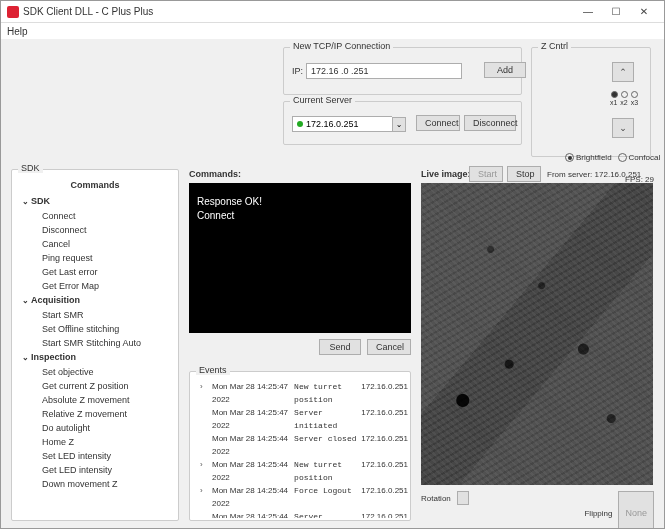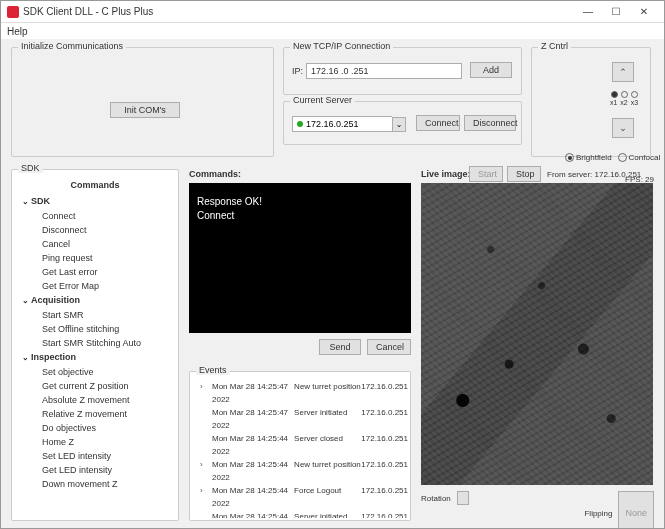--- a/index.html
+++ b/index.html
@@ -26,21 +26,21 @@
   .tree { font-size: 9px; color: #333; line-height: 14px; padding: 4px; overflow: hidden; }
   .tree .hdr { font-weight: 600; text-align: center; padding: 2px 0; }
   .tree .grp { font-weight: 600; margin-left: 4px; }
   .tree .grp::before { content: "⌄ "; font-size: 8px; }
   .tree .leaf { margin-left: 24px; }
   .console { background: #000; color: #fff; font-size: 10px; padding: 12px 8px; line-height: 14px; overflow: hidden; }
   .events { overflow: hidden; font-size: 8px; color: #333; line-height: 13px; }
   .events .row { display: flex; padding-left: 20px; position: relative; }
   .events .row .exp { position: absolute; left: 8px; top: 0; font-size: 8px; color: #555; }
   .events .c1 { width: 110px; }
-  .events .c2 { width: 90px; }
+  .events .c2 { width: 90px; font-family: Liberation Mono, monospace; }
   .events .c3 { flex: 1; }
   .live { background: #3a3a3a; position: relative; overflow: hidden; }
   .live::before {
     content:"";
     position:absolute; inset:0;
     background:
       radial-gradient(circle at 18% 72%, rgba(0,0,0,.8) 0 6px, transparent 7px),
       radial-gradient(circle at 38% 60%, rgba(0,0,0,.6) 0 4px, transparent 5px),
       radial-gradient(circle at 70% 55%, rgba(0,0,0,.55) 0 5px, transparent 6px),
       radial-gradient(circle at 52% 34%, rgba(0,0,0,.45) 0 3px, transparent 4px),
@@ -77,30 +77,26 @@
         <span>✕</span>
       </div>
   </div>
 
   <div class="menubar">
     <span>Help</span>
   </div>
 
   <div class="content">
 
-    <div class="groupbox" style="left:10px; top:8px; width:263px; height:110px;">
-      <span class="gtitle">Initialize Communications</span>
-      <button class="btn" style="position:absolute; left:98px; top:54px; width:70px;">Init COM's</button>
-    </div>
 
     <div class="groupbox" style="left:282px; top:8px; width:239px; height:48px;">
       <span class="gtitle">New TCP/IP Connection</span>
       <span class="lbl" style="position:absolute; left:8px; top:18px;">IP:</span>
       <input class="txt" style="position: absolute; left: 22px; top: 15px; width: 156px;" value="172.16 .0 .251">
-      <button class="btn" style="position:absolute; left:186px; top:14px; width:42px;">Add</button>
+      <button class="btn" style="position:absolute; left:200px; top:14px; width:42px;">Add</button>
     </div>
 
     <div class="groupbox" style="left:282px; top:62px; width:239px; height:44px;">
       <span class="gtitle">Current Server</span>
       <div class="combo" style="position:absolute; left:8px; top:14px;">
         <span class="val" style="width:100px;">
             <span class="greendot"></span>
             <span>172.16.0.251</span>
           </span>
         <span class="arrow">⌄</span>
@@ -144,21 +140,21 @@
           <div class="leaf">Get Error Map</div>
           <div class="grp">Acquisition</div>
           <div class="leaf">Start SMR</div>
           <div class="leaf">Set Offline stitching</div>
           <div class="leaf">Start SMR Stitching Auto</div>
           <div class="grp">Inspection</div>
           <div class="leaf">Set objective</div>
           <div class="leaf">Get current Z position</div>
           <div class="leaf">Absolute Z movement</div>
           <div class="leaf">Relative Z movement</div>
-          <div class="leaf">Do objectives</div>
+          <div class="leaf">Do autolight</div>
           <div class="leaf">Home Z</div>
           <div class="leaf">Set LED intensity</div>
           <div class="leaf">Get LED intensity</div>
           <div class="leaf">Down movement Z</div>
         </div>
     </div>
 
     <span class="lbl" style="position:absolute; left:188px; top:130px; font-weight:600;">Commands:</span>
 
     <div class="console" style="position:absolute; left:188px; top:144px; width:222px; height:150px;">

